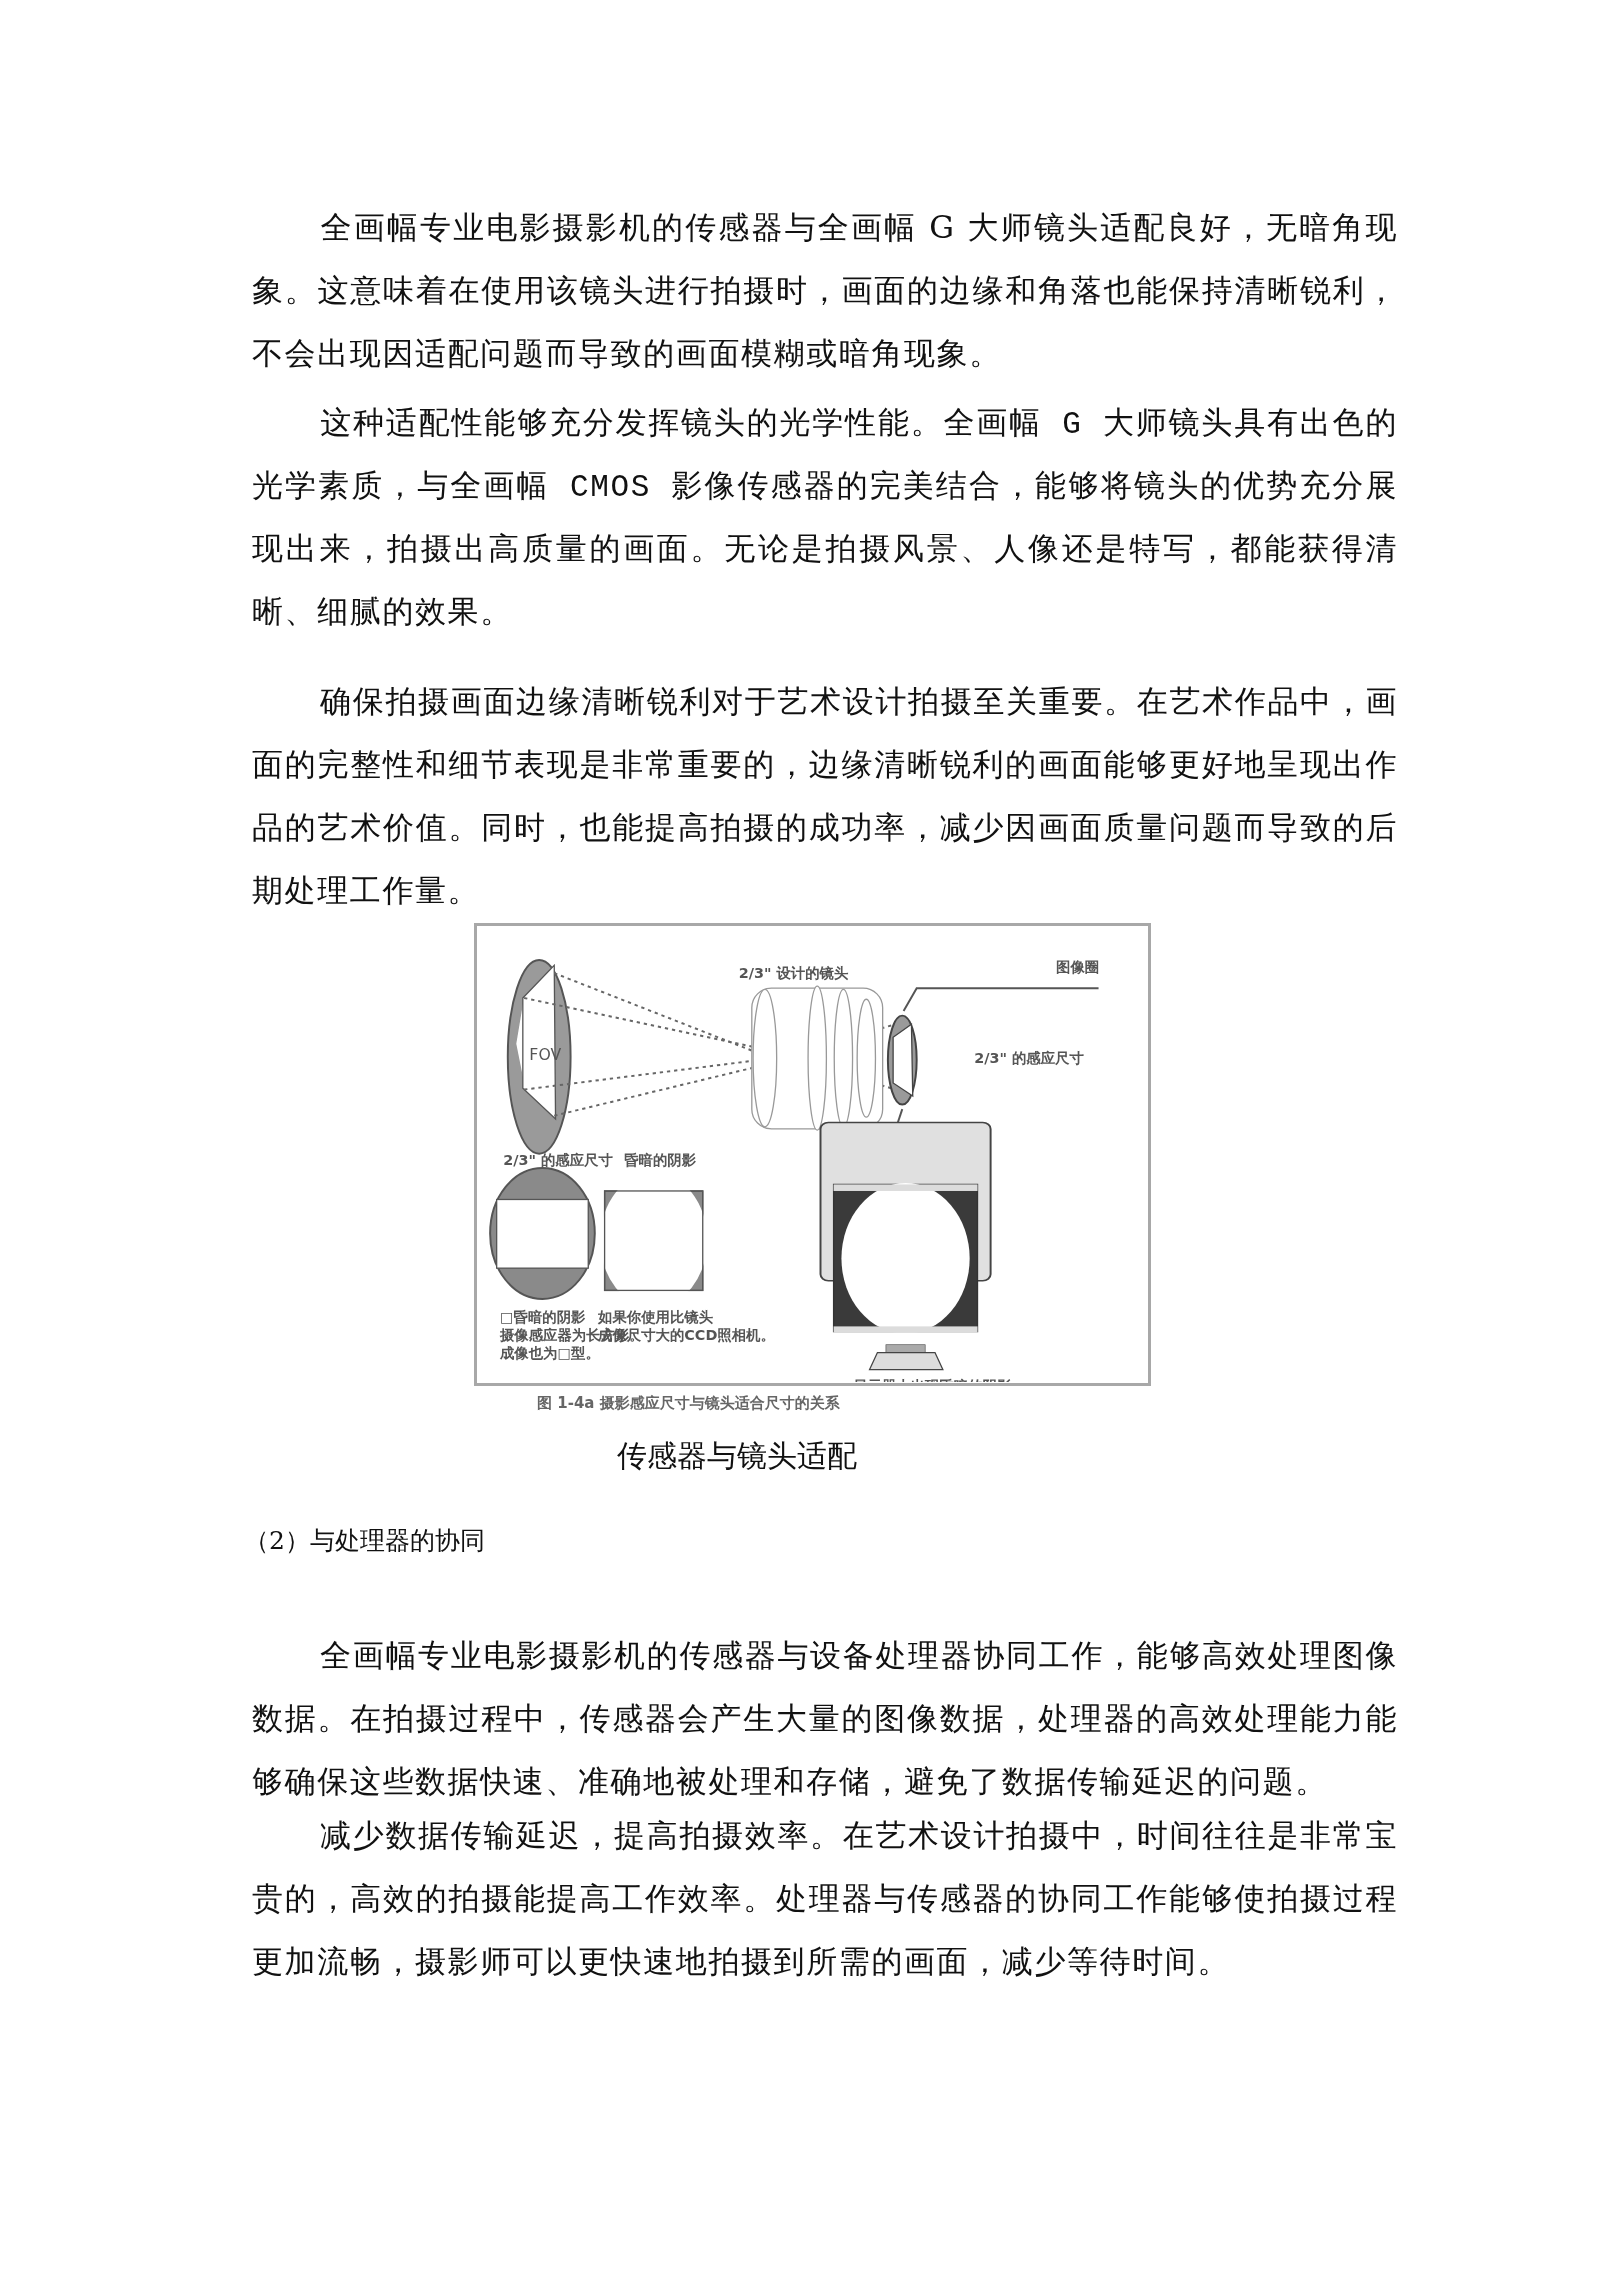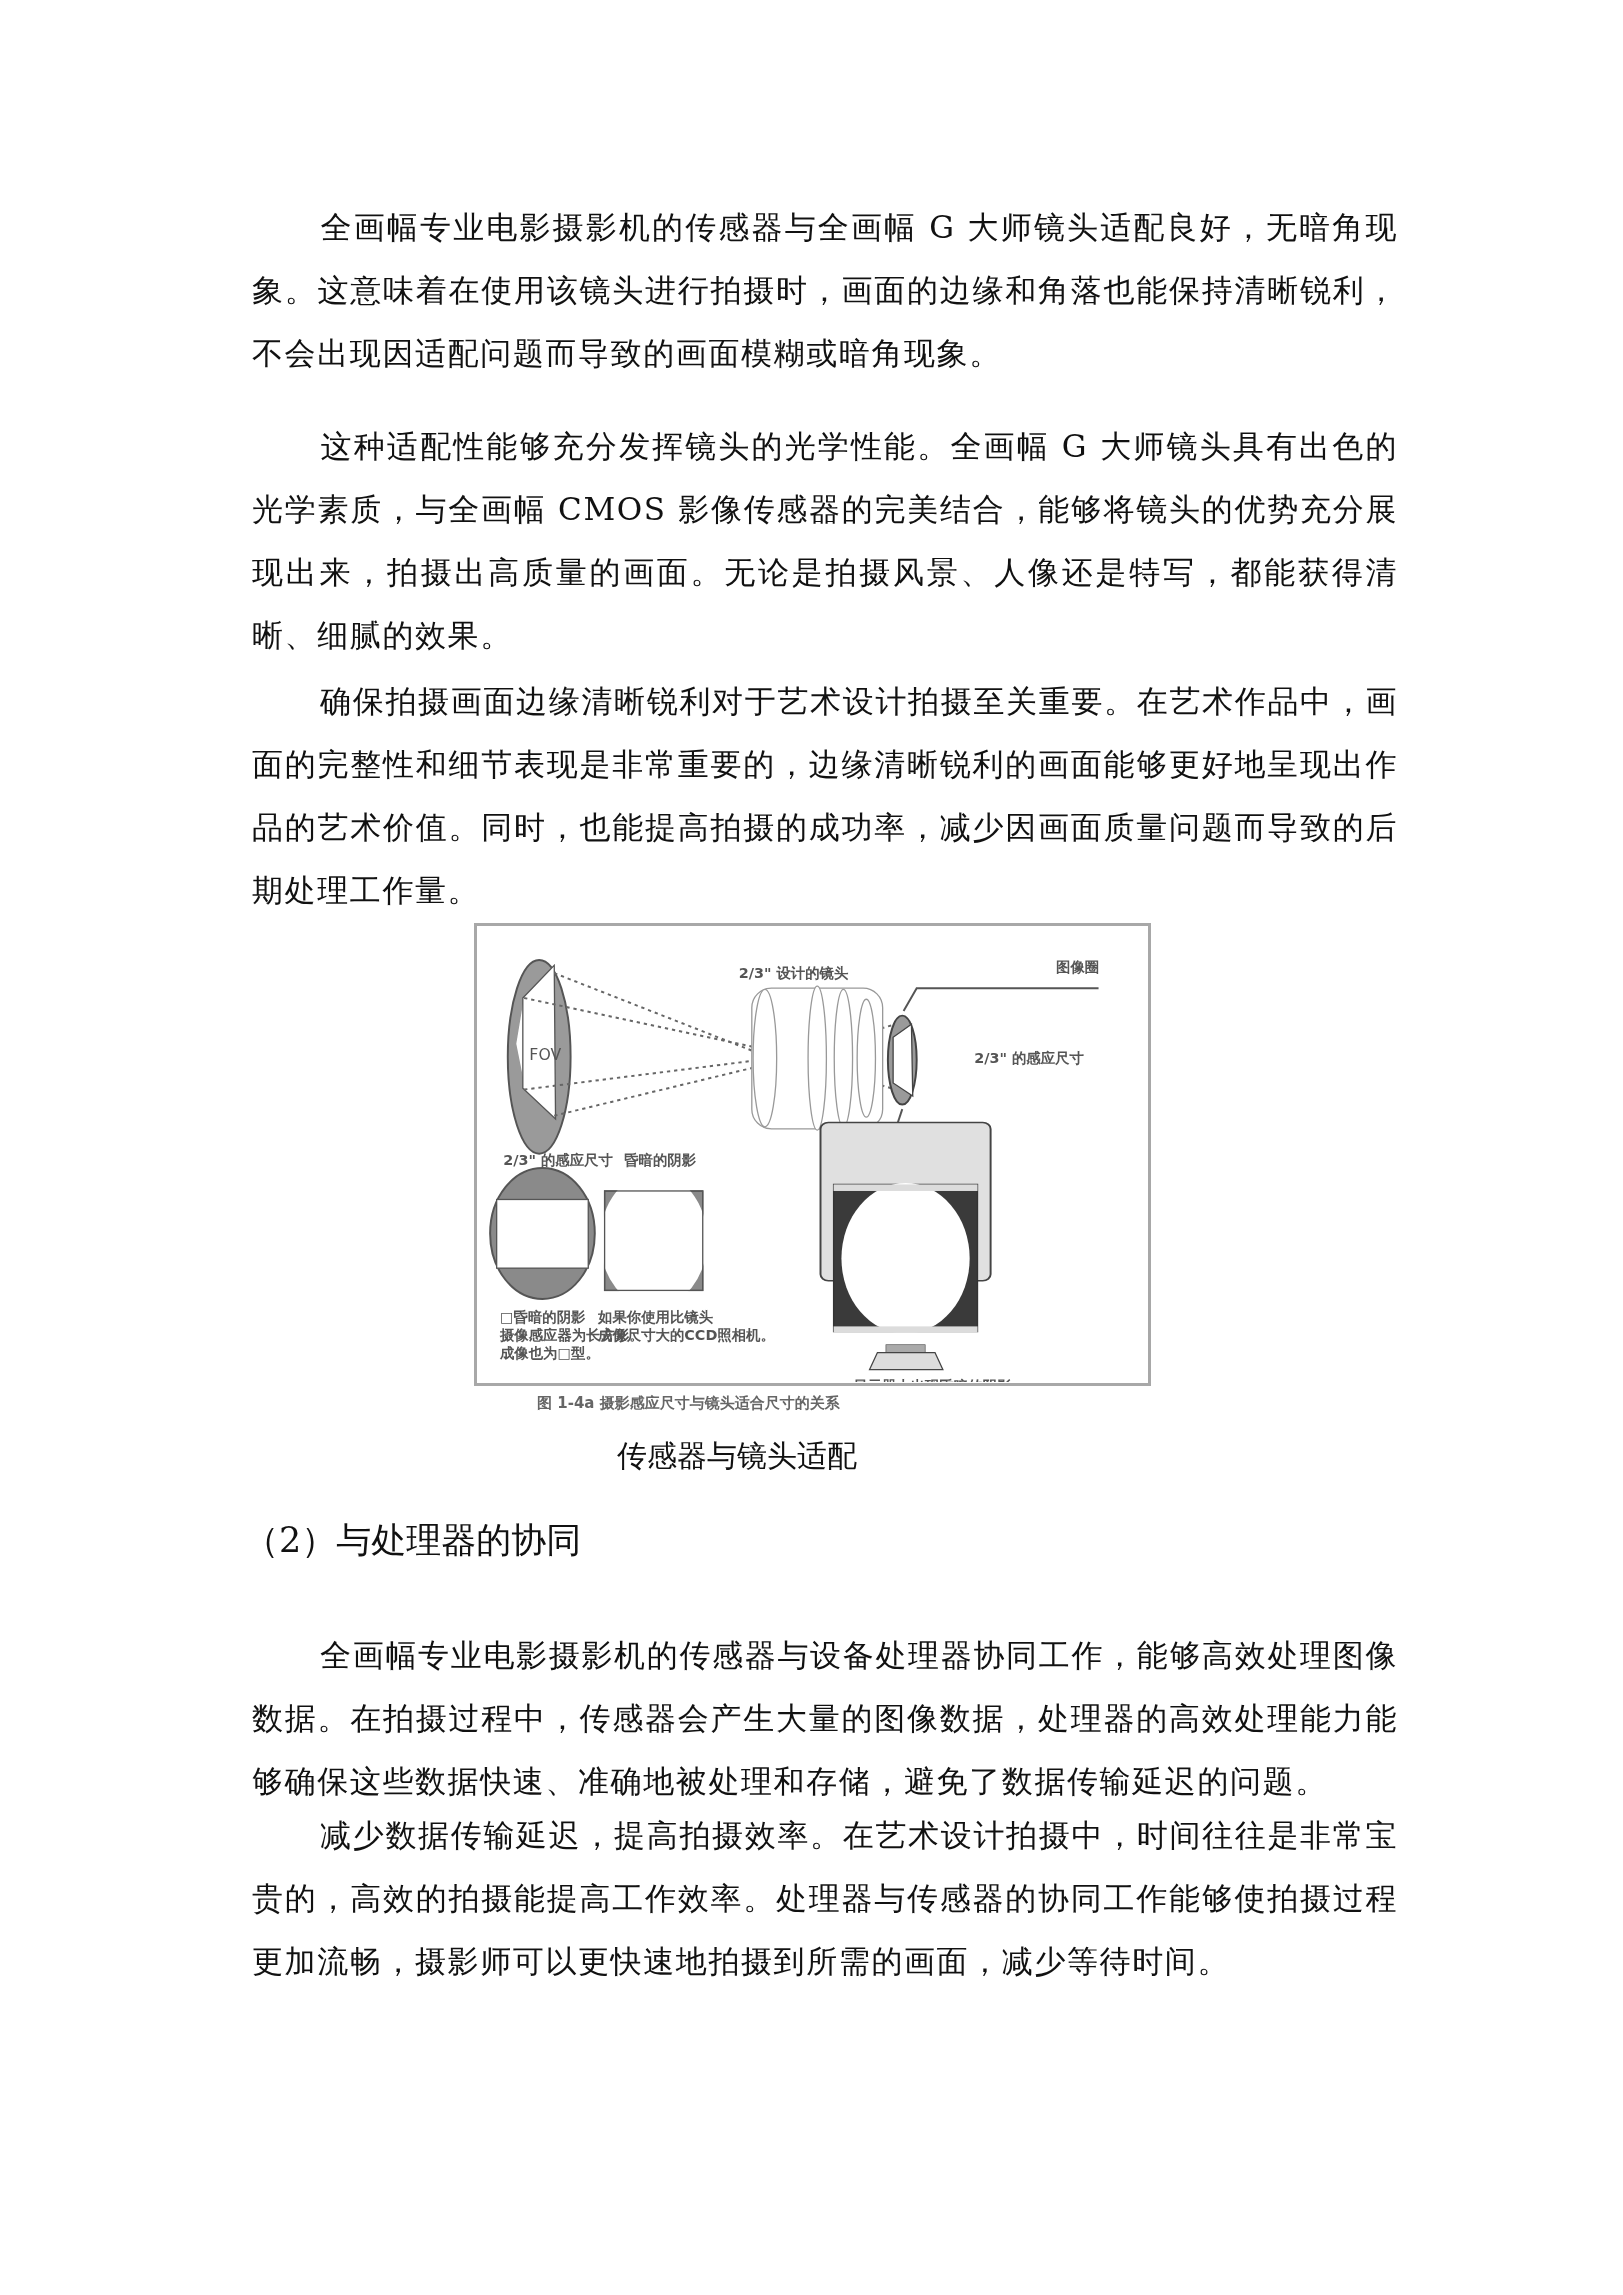--- a/index.html
+++ b/index.html
@@ -1,37 +1,37 @@
 <!DOCTYPE html>
 <html style="font-size:10.5px"><head>
 <meta charset="utf-8">
 <style>
   html, body { margin: 0; padding: 0; background: #ffffff; }
   body { width: 1623px; height: 2295px; position: relative; overflow: hidden;
          font-family: "DejaVu Serif", "Liberation Serif", serif; color: #111; }
   .para { position: absolute; left: 244px; width: 1146px; font-size: 31px;
           line-height: 63px; letter-spacing: 1.6px; text-align: justify; margin: 8px; }
   .para .indent { display: inline-block; width: 68px; }
-  .heading { position: absolute; left: 244px; font-size: 35px; line-height: 39px; margin: 0; }
+  .heading { position: absolute; left: 244px; font-size: 25px; line-height: 39px; margin: 0; }
   .caption { position: absolute; left: 0; width: 1474px; text-align: center;
              font-size: 30px; line-height: 39px; margin: 0; }
   .figure { position: absolute; left: 474px; top: 923px; width: 677px; height: 463px;
             border: 3.3px solid #a8a8a8; box-sizing: border-box; background: #fff; }
   .figure svg { position: absolute; left: 0; top: 0; }
   .fig-label { font-family: "DejaVu Sans", "Liberation Sans", sans-serif; font-weight: bold;
                fill: #555; font-size: 22px; }
   .fig-caption { position: absolute; left: 537px; top: 1394px; font-family: "DejaVu Sans", sans-serif;
                  font-weight: bold; font-size: 15px; color: #666; }
 </style>
 </head>
 <body>
 
 <p class="para" style="top:188px;"><span class="indent"></span><span>全画幅专业电影摄影机的传感器与全画幅 G 大师镜头适配良好，无暗角现象。这意味着在使用该镜头进行拍摄时，画面的边缘和角落也能保持清晰锐利，不会出现因适配问题而导致的画面模糊或暗角现象。</span></p>
 
-<p class="para" style="top:407px;"><span class="indent"></span><span>这种适配性能够充分发挥镜头的光学性能。全画幅 G 大师镜头具有出色的光学素质，与全画幅 CMOS 影像传感器的完美结合，能够将镜头的优势充分展现出来，拍摄出高质量的画面。无论是拍摄风景、人像还是特写，都能获得清晰、细腻的效果。</span></p>
+<p class="para" style="top:385px;font-family:Liberation Mono, monospace;"><span class="indent"></span><span>这种适配性能够充分发挥镜头的光学性能。全画幅 G 大师镜头具有出色的光学素质，与全画幅 CMOS 影像传感器的完美结合，能够将镜头的优势充分展现出来，拍摄出高质量的画面。无论是拍摄风景、人像还是特写，都能获得清晰、细腻的效果。</span></p>
 
 <p class="para" style="top:662px;"><span class="indent"></span><span>确保拍摄画面边缘清晰锐利对于艺术设计拍摄至关重要。在艺术作品中，画面的完整性和细节表现是非常重要的，边缘清晰锐利的画面能够更好地呈现出作品的艺术价值。同时，也能提高拍摄的成功率，减少因画面质量问题而导致的后期处理工作量。</span></p>
 
 <div class="figure">
   <svg width="670" height="456" viewBox="0 0 1024 697">
 
     <g>
       <ellipse cx="95" cy="200" rx="48" ry="148" fill="#9a9a9a" stroke="#555" stroke-width="3"></ellipse>
       <polygon points="72,108 118,62 120,290 72,240 60,180" fill="#fff"></polygon>
       <path d="M70,110 L118,60 L120,295 L70,248 Z" fill="#fff" stroke="#555" stroke-width="2"></path>

